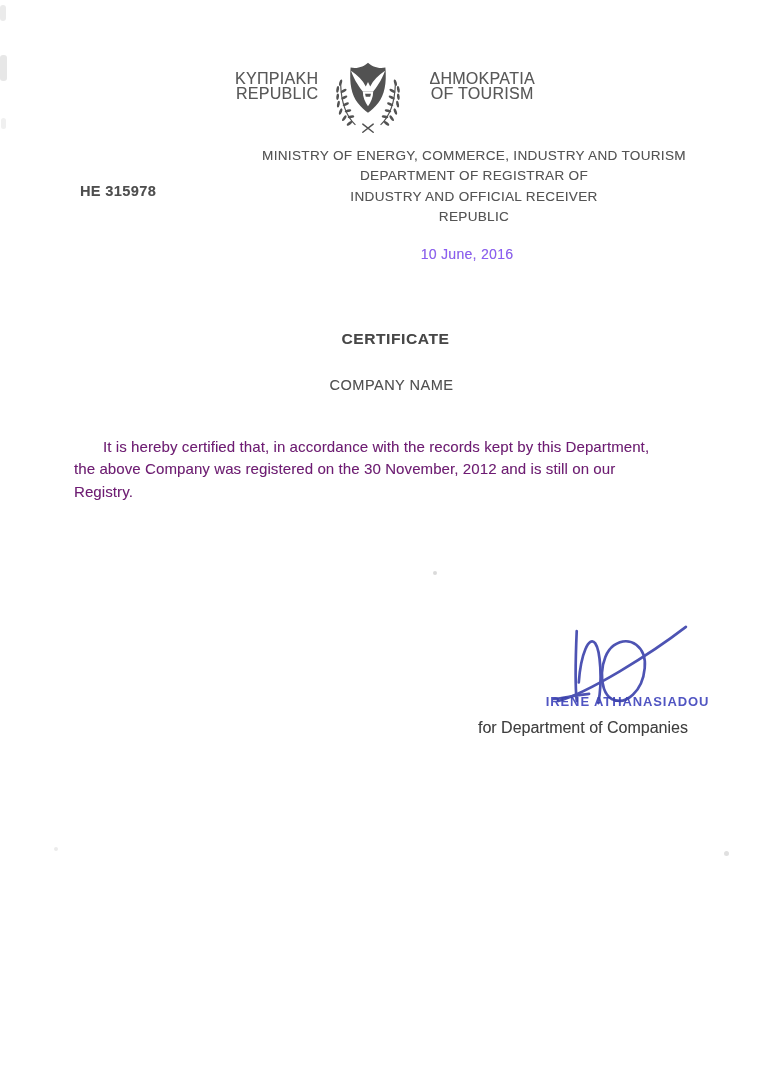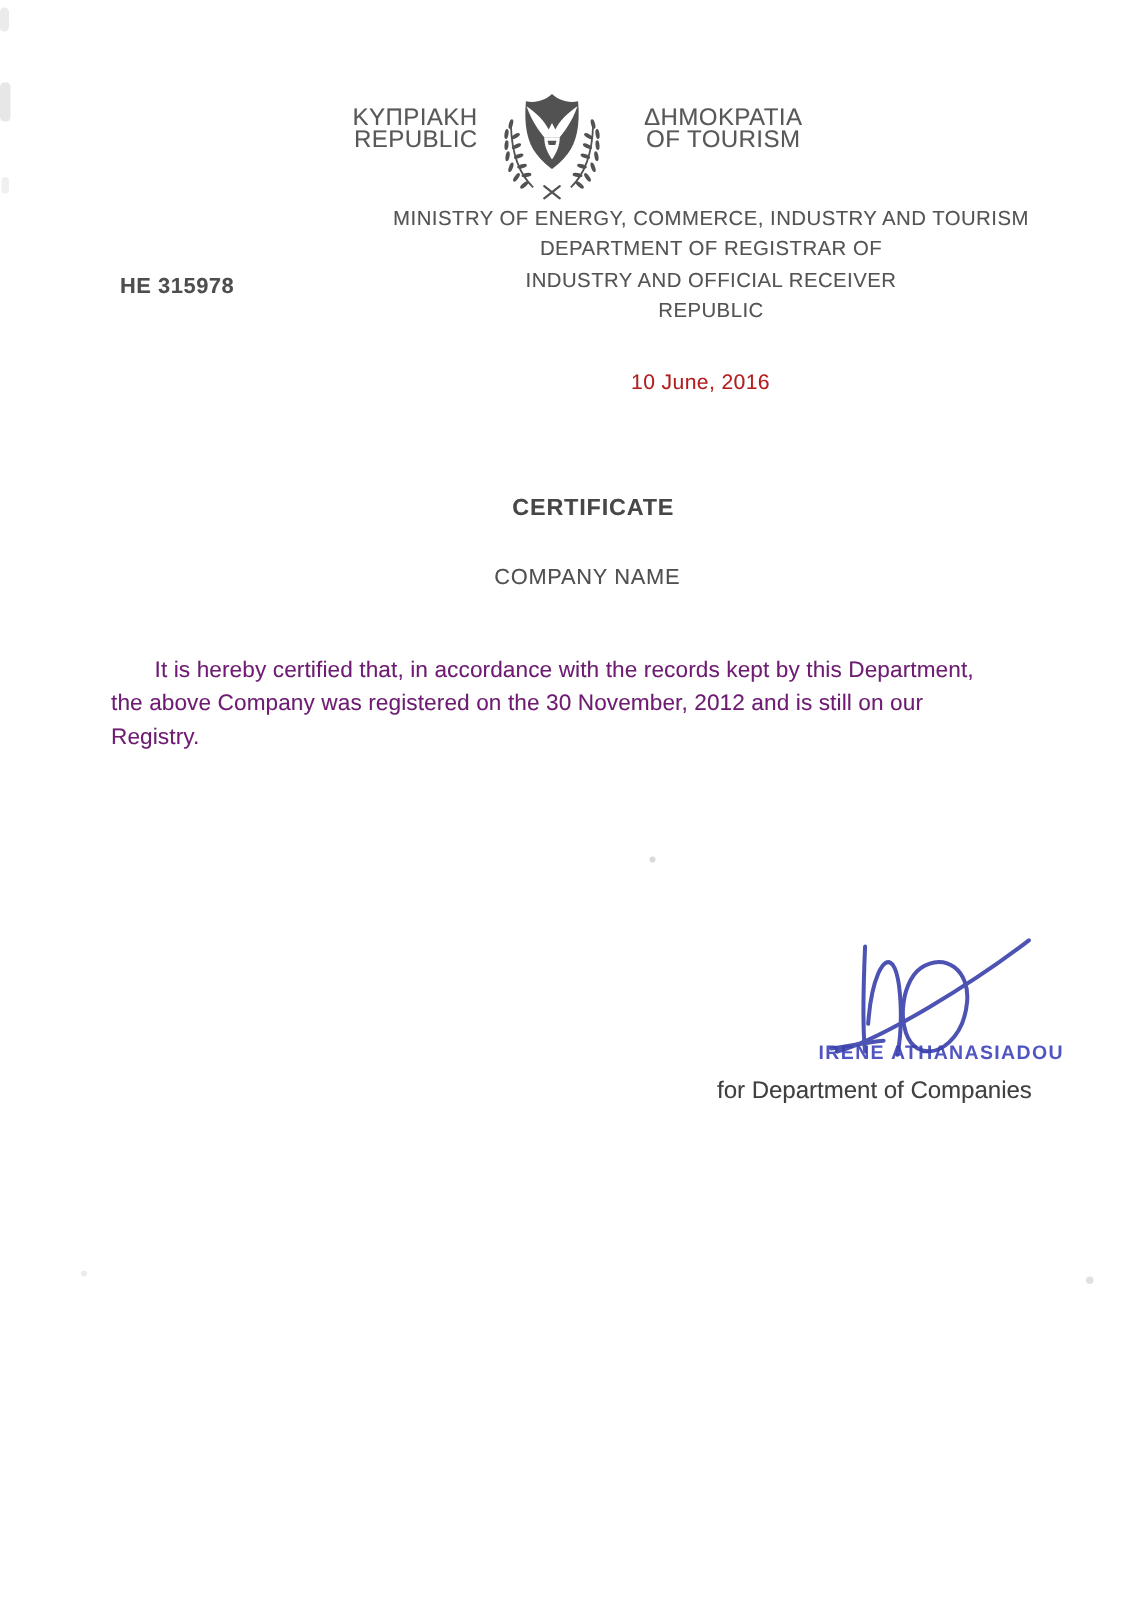--- a/index.html
+++ b/index.html
@@ -33,30 +33,30 @@
 
   
   .he-number {
     top: 147px; left: 80px;
     font-size: 14.5px; font-weight: bold; color: #4e4e4e;
     letter-spacing: 0.4px;
     text-shadow: 0.2px 0.2px 0.3px rgba(80,80,80,0.35);
     margin-top: 36px;
   }
   .ministry-block {
-    top: 136px; left: 224px; width: 500px;
+    top: 146px; left: 224px; width: 500px;
     text-align: center;
     font-size: 13.5px; line-height: 20.4px;
     color: #545454; letter-spacing: 0.35px;
     text-shadow: 0.2px 0.2px 0.3px rgba(90,90,90,0.35);
   }
   .date-line {
     top: 246px; left: 217px; width: 500px;
     text-align: center;
-    font-size: 14px; color: #b91c1c; letter-spacing: 0.3px;
+    font-size: 14px; color: #8b5cf6; letter-spacing: 0.3px;
     text-shadow: 0.2px 0.2px 0.3px rgba(90,90,90,0.35);
   }
 
   
   .cert-title {
     top: 330px; left: 14px; width: 763px;
     text-align: center;
     font-size: 15.5px; font-weight: bold; color: #474747;
     letter-spacing: 0.6px;
     text-shadow: 0.2px 0.2px 0.3px rgba(80,80,80,0.35);

